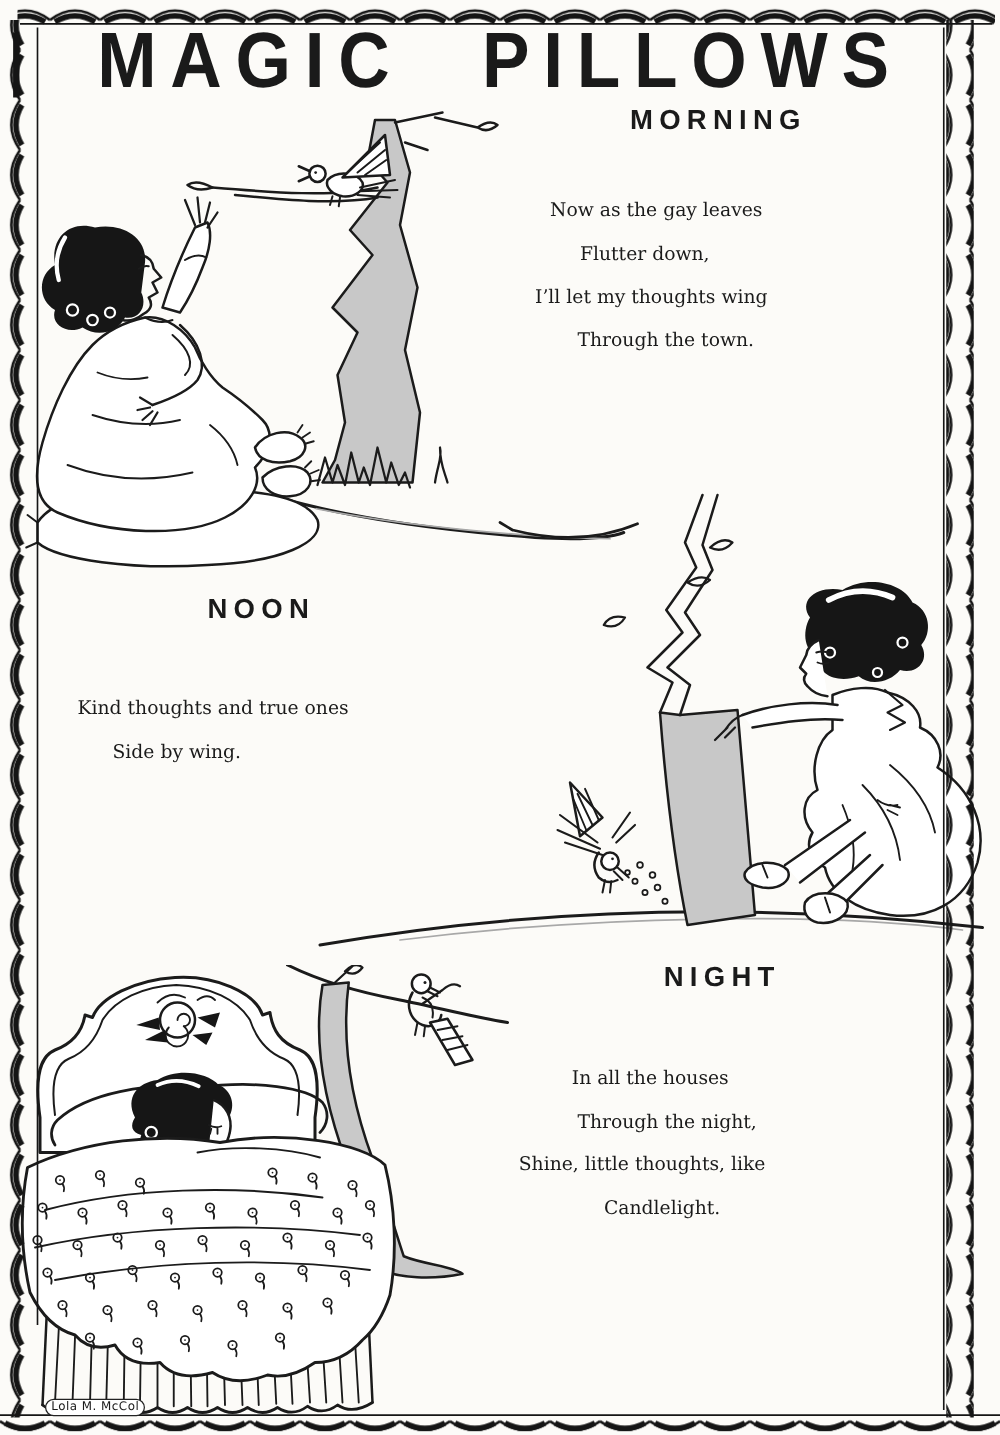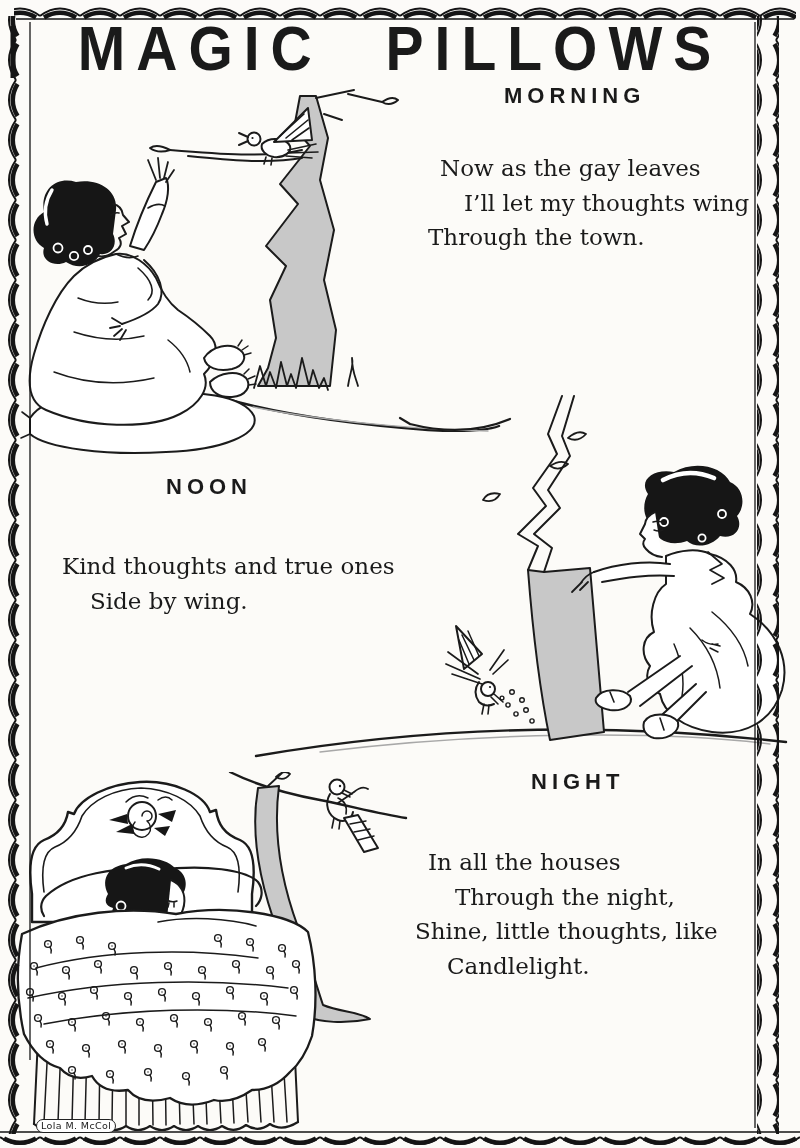--- a/index.html
+++ b/index.html
@@ -9,24 +9,24 @@
   .illus{position:absolute;z-index:2;}
   .title{position:absolute;top:12px;left:0;width:100%;text-align:center;z-index:3;
          font-family:"Liberation Sans",sans-serif;font-weight:bold;font-size:57px;
          letter-spacing:11px;word-spacing:36px;transform:scaleY(1.1);transform-origin:top;
          white-space:nowrap;}
   .heading{position:absolute;z-index:3;font-family:"Liberation Sans",sans-serif;
            font-weight:bold;font-size:22px;letter-spacing:5px;white-space:nowrap;}
   #h-morning{top:83px;left:504px;}
   #h-noon{top:474px;left:166px;}
   #h-night{top:769px;left:531px;}
-  .poem{position:absolute;z-index:3;font-size:23px;line-height:34.5px;white-space:nowrap;}
+  .poem{position:absolute;z-index:3;font-size:15px;line-height:34.5px;white-space:nowrap;}
   #p-morning{top:151px;left:428px;}
   #p-noon{top:549px;left:62px;}
-  #p-night{top:845px;left:415px;}
+  #p-night{top:845px;left:415px;text-align:center;}
   #p-morning .ln:nth-child(1){margin-left:12px}
   #p-morning .ln:nth-child(2){margin-left:36px}
   #p-morning .ln:nth-child(4){margin-left:34px}
   #p-noon .ln:nth-child(2){margin-left:28px}
   #p-noon .ln:nth-child(4){margin-left:26px}
   #p-night .ln:nth-child(1){margin-left:13px}
   #p-night .ln:nth-child(2){margin-left:40px}
   #p-night .ln:nth-child(4){margin-left:32px}
   .signature{position:absolute;left:36px;top:1119px;z-index:6;
              font-family:"DejaVu Sans",sans-serif;font-size:9.5px;line-height:12px;
@@ -69,20 +69,21 @@
   </svg>
 
   <div class="title">MAGIC PILLOWS</div>
 
   <div class="heading" id="h-morning">MORNING</div>
   <div class="heading" id="h-noon">NOON</div>
   <div class="heading" id="h-night">NIGHT</div>
 
   <div class="poem" id="p-morning">
     <div class="ln">Now as the gay leaves</div>
+    <div class="ln">Flutter down,</div>
     <div class="ln">I’ll let my thoughts wing</div>
     <div class="ln">Through the town.</div>
   </div>
   <div class="poem" id="p-noon">
     <div class="ln">Kind thoughts and true ones</div>
     <div class="ln">Side by wing.</div>
   </div>
   <div class="poem" id="p-night">
     <div class="ln">In all the houses</div>
     <div class="ln">Through the night,</div>

